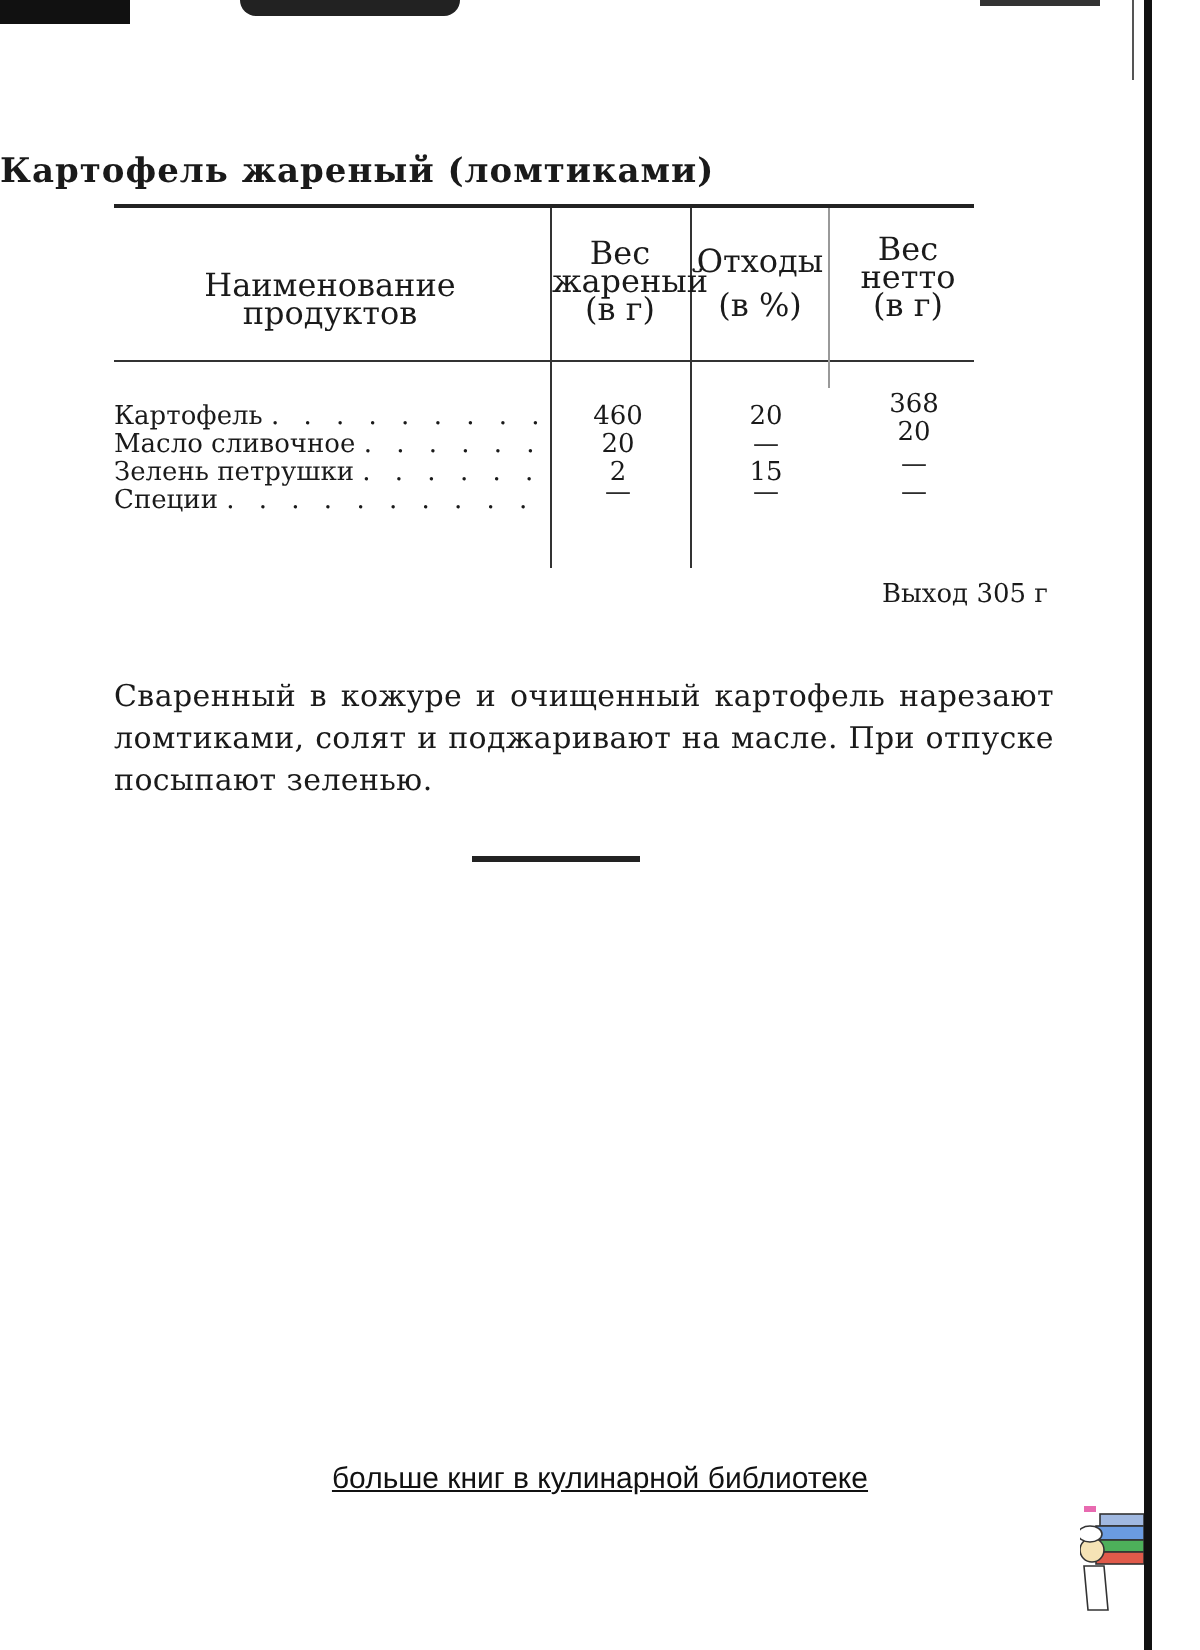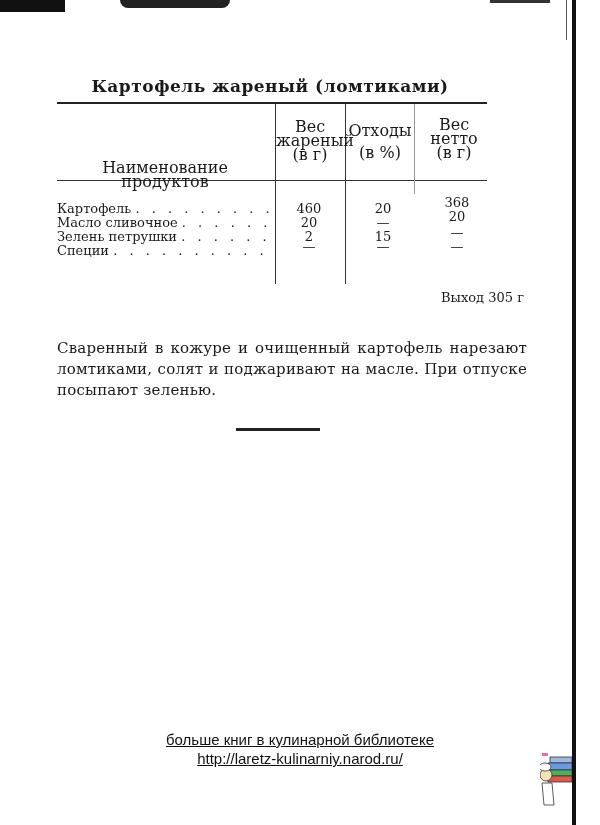--- a/index.html
+++ b/index.html
@@ -3,21 +3,21 @@
 <meta charset="utf-8">
 <style>
   html,body{margin:0;padding:0;}
   body{width:600px;height:825px;background:#fff;position:relative;overflow:hidden;font-family:"DejaVu Serif","Liberation Serif",serif;color:#1a1a1a;}
   .scan-top{position:absolute;top:0;left:0;width:600px;height:14px;}
   .blob1{position:absolute;top:0;left:0;width:65px;height:12px;background:#111;}
   .blob2{position:absolute;top:0;left:120px;width:110px;height:8px;background:#222;border-radius:0 0 40px 40px;}
   .blob3{position:absolute;top:0;left:490px;width:60px;height:3px;background:#333;}
   .right-edge{position:absolute;top:0;left:572px;width:4px;height:825px;background:#111;}
   .right-edge2{position:absolute;top:0;left:566px;width:1px;height:40px;background:#555;}
-  .title{position:absolute;top:76px;left:0;width:540px;text-align:center;font-weight:bold;font-size:17px;letter-spacing:0.5px;}
+  .title{position:absolute;top:76px;left:0;width:540px;font-weight:bold;font-size:17px;letter-spacing:0.5px;}
   .hr-top{position:absolute;top:102px;left:57px;width:430px;height:2px;background:#222;}
   .hr-mid{position:absolute;top:180px;left:57px;width:430px;height:1px;background:#333;}
   .vline{position:absolute;width:1px;background:#333;}
   .hdr{position:absolute;font-size:16px;text-align:center;line-height:14px;}
   .row{position:absolute;left:57px;font-size:13px;line-height:14px;width:430px;}
   .name{position:absolute;left:0;width:215px;white-space:nowrap;overflow:hidden;}
   .name .dots{letter-spacing:4px;}
   .cell{position:absolute;width:60px;text-align:center;}
   .yield{position:absolute;top:290px;left:426px;font-size:13px;margin-left:15px;}
   .para{position:absolute;top:322px;left:57px;width:470px;font-size:15px;line-height:21px;text-align:justify;letter-spacing:0.2px;margin-top:16px;}
@@ -38,21 +38,21 @@
 <div class="right-edge2"></div>
 
 <div class="title">Картофель жареный (ломтиками)</div>
 
 <div class="hr-top"></div>
 <div class="hr-mid"></div>
 <div class="vline" style="left:275px;top:104px;height:180px;"></div>
 <div class="vline" style="left:345px;top:104px;height:180px;"></div>
 <div class="vline" style="left:414px;top:104px;height:90px;background:#999;"></div>
 
-<div class="hdr" style="left:60px;top:136px;width:210px;margin-top:25px;">Наименование продуктов</div>
+<div class="hdr" style="left:60px;top:136px;width:210px;">Наименование продуктов</div>
 <div class="hdr" style="left:276px;top:120px;width:68px;">
   <div>Вес</div>
   <div>жареный</div>
   <div>(в г)</div>
 </div>
 <div class="hdr" style="left:346px;top:124px;width:68px;">
   <div>Отходы</div>
   <div style="margin-top:8px">(в %)</div>
 </div>
 <div class="hdr" style="left:418px;top:118px;width:72px;">
@@ -87,21 +87,20 @@
 </div>
 
 <div class="yield">Выход 305 г</div>
 
 <div class="para">Сваренный в кожуре и очищенный картофель нарезают ломтиками, солят и поджаривают на масле. При отпуске посыпают зеленью.</div>
 
 <div class="sep"></div>
 
 <div class="footer">
   <span>больше книг в кулинарной библиотеке</span>
-  <span>http://laretz-kulinarniy.narod.ru/</span>
 </div>
 
 <div class="mascot">
   <svg width="32" height="80" viewBox="0 0 32 80">
     <rect x="2" y="8" width="6" height="3" fill="#e86ab0"></rect>
     <rect x="10" y="12" width="22" height="6" fill="#a0b8e0" stroke="#333" stroke-width="0.8"></rect>
     <rect x="8" y="18" width="24" height="7" fill="#6a9be0" stroke="#333" stroke-width="0.8"></rect>
     <rect x="10" y="25" width="22" height="6" fill="#4db05a" stroke="#333" stroke-width="0.8"></rect>
     <rect x="8" y="31" width="24" height="6" fill="#e05a4a" stroke="#333" stroke-width="0.8"></rect>
     <circle cx="6" cy="30" r="6" fill="#f5e3b5" stroke="#333" stroke-width="0.8"></circle>

